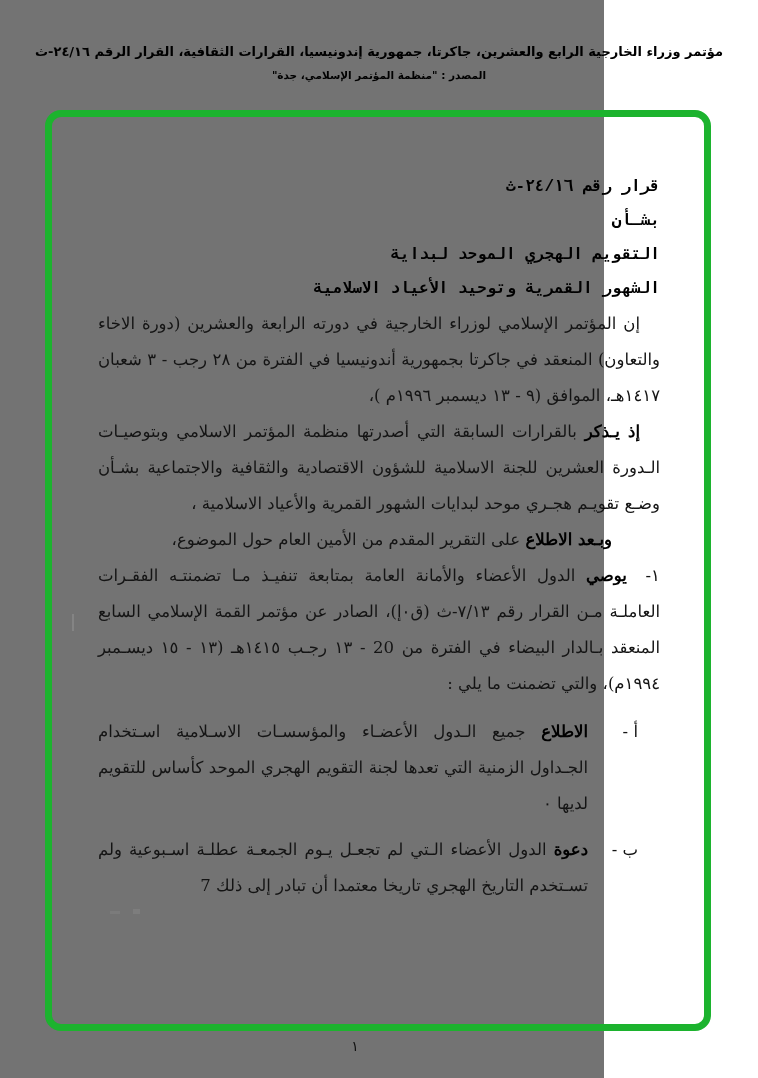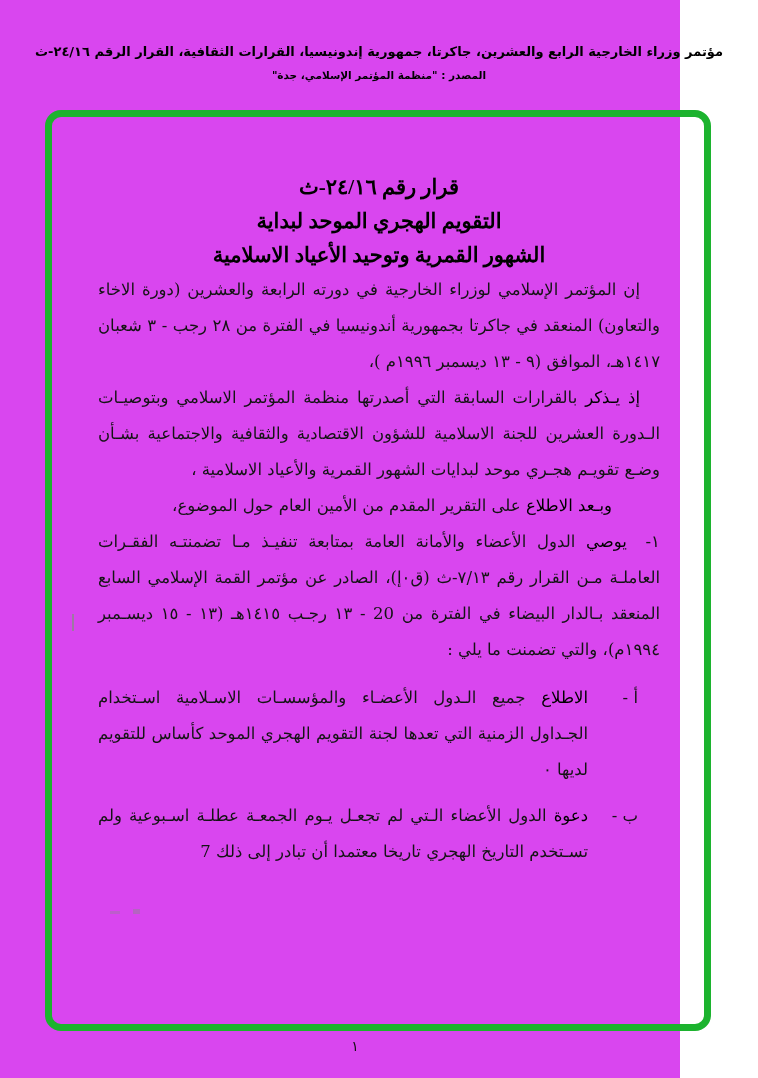--- a/index.html
+++ b/index.html
@@ -1,20 +1,20 @@
 <!DOCTYPE html>
 <html lang="ar"><head>
 <meta charset="utf-8">
 <style>
   html,body { margin:0; padding:0; }
   body {
     width:758px; height:1078px; background:#ffffff; overflow:hidden;
     font-family:"DejaVu Sans","Liberation Sans",sans-serif;
   }
-  .page { position:relative; width:680px; height:1078px; background:#d946ef; }
+  .page { position:relative; width:604px; height:1078px; background:#737373; }
 
   
   .doc-header { position:absolute; top:44px; left:0; width:758px; text-align:center; direction:rtl; color:#000; }
   .doc-header .h1 { font-size:13px; font-weight:700; letter-spacing:0; }
   .doc-header .h2 { font-size:10.5px; font-weight:700; margin-top:10px; }
 
   
   .frame {
     position:absolute; box-sizing:border-box;
     left:45px; top:110px; width:666px; height:921px;
@@ -23,29 +23,29 @@
   }
 
   
   .content {
     position:absolute; left:98px; top:170px; width:562px;
     direction:rtl; text-align:justify; color:#141414;
     font-family:"DejaVu Serif","Liberation Serif",serif;
     font-size:16.5px; line-height:36px;
   }
   .title-block {
-    text-align:center; font-weight:700; color:#000;
-    font-family:Liberation Serif, serif;
-    font-size:21px; line-height:34px;
+    font-weight:700; color:#000;
+    font-family:Liberation Mono, monospace;
+    font-size:16px; line-height:34px;
   }
   .content p { margin:0; }
   .p1 { margin-top:38px; text-indent:20px; }
   .p2 { margin-top:14px; text-indent:20px; }
   .p3 { margin-top:8px;  text-indent:48px; }
-  .lead { font-weight:400; color:#000;margin-top:12px; }
+  .lead { font-weight:700; color:#000;margin-top:12px; }
   .item1 { margin-top:8px; }
   .item1 .num { padding-left:8px; }
   .subitem { position:relative; margin-right:22px; padding-right:50px; margin-top:12px; }
   .subitem + .subitem { margin-top:10px; }
   .subitem .smarker { position:absolute; right:0; top:0; white-space:nowrap; }
 
   
   .pagenum {
     position:absolute; left:340px; top:1038px; width:30px;
     text-align:center; font-size:14px; color:#111;
@@ -67,20 +67,21 @@
     <div class="h1">مؤتمر وزراء الخارجية الرابع والعشرين، جاكرتا، جمهورية إندونيسيا، القرارات الثقافية، القرار الرقم ٢٤/١٦-ث</div>
     <div class="h2">المصدر :  "منظمة المؤتمر الإسلامي، جدة"</div>
   </div>
 
   <div class="frame"></div>
 
   <div class="content">
 
     <div class="title-block">
       <div>قرار رقم ٢٤/١٦-ث</div>
+      <div>بشـأن</div>
       <div>التقويم الهجري الموحد لبداية</div>
       <div>الشهور القمرية وتوحيد الأعياد الاسلامية</div>
     </div>
 
     <p class="p1">إن المؤتمر الإسلامي لوزراء الخارجية في دورته الرابعة والعشرين (دورة الاخاء والتعاون) المنعقد في جاكرتا بجمهورية أندونيسيا في الفترة من ٢٨ رجب - ٣ شعبان ١٤١٧هـ، الموافق (٩ - ١٣ ديسمبر ١٩٩٦م )،</p>
 
     <p class="p2">
       <span class="lead">إذ يـذكر</span>
       <span> </span>
       <span>بالقرارات السابقة التي أصدرتها منظمة المؤتمر الاسلامي وبتوصيـات الـدورة العشرين للجنة الاسلامية للشؤون الاقتصادية والثقافية والاجتماعية بشـأن وضـع تقويـم هجـري موحد لبدايات الشهور القمرية والأعياد الاسلامية ،</span>

